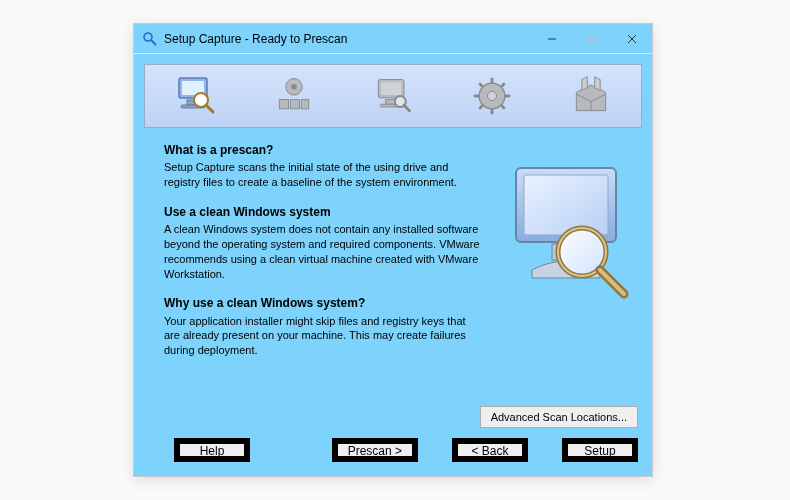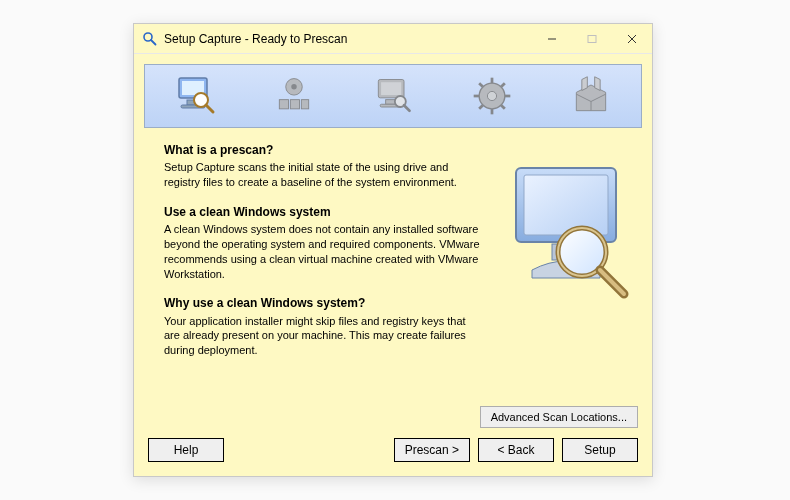--- a/index.html
+++ b/index.html
@@ -10,21 +10,21 @@
     font-size: 12px;
     color: #000;
     width: 790px;
     height: 500px;
     position: relative;
   }
   .window {
     position: absolute;
     left: 133px; top: 23px;
     width: 520px; height: 454px;
-    background: #fef9c3;
+    background: #7dd3fc;
     border: 1px solid #c8c8c8;
     box-shadow: 0 3px 14px rgba(0,0,0,0.12);
     display: flex; flex-direction: column;
   }
   
   .titlebar {
     height: 30px;
     display: flex; align-items: center;
     padding: 0 0 0 8px;
     border-bottom: 1px solid #e8e8e8;
@@ -79,23 +79,24 @@
   .footer {
     margin-top: auto;
     padding: 10px 14px 14px 14px;
     display: flex; align-items: center; gap: 8px;
   }
   .footer .spacer { flex: 1; }
   button.winbtn {
     height: 24px; min-width: 76px;
     font: inherit; font-size: 12px;
     background: #efefef;
-    border: 1px solid #000000;
+    border: 6px solid #000000;
     cursor: default;
     padding: 0 10px;
+    margin-left: 26px;
   }
   
   .watermark {
     position: absolute; inset: 0;
     pointer-events: none;
     color: rgba(0,0,0,0.05);
     font-size: 44px; font-weight: 700;
     display: flex; align-items: center; justify-content: center;
     transform: rotate(-18deg);
     letter-spacing: 2px;

